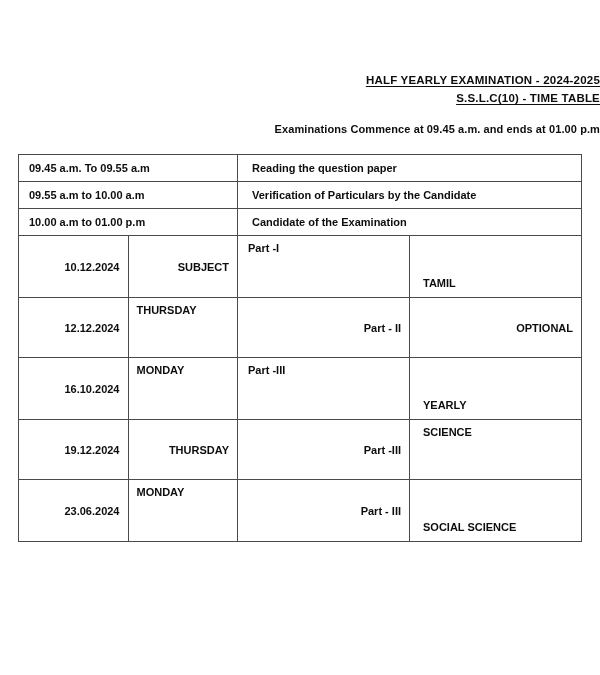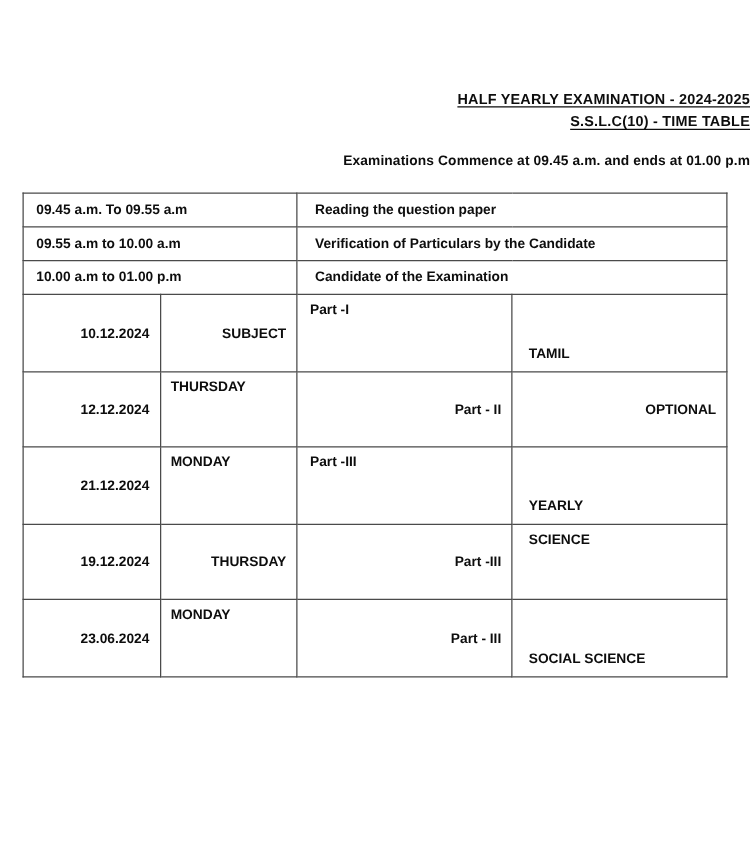--- a/index.html
+++ b/index.html
@@ -144,21 +144,21 @@
         <td class="c-part cell-part vt">Part -I</td>
         <td class="c-subject vb">TAMIL</td>
       </tr>
       <tr class="data-row">
         <td class="c-date vm">12.12.2024</td>
         <td class="c-day cell-day vt">THURSDAY</td>
         <td class="c-part cell-part vm">Part - II</td>
         <td class="c-subject vm">OPTIONAL</td>
       </tr>
       <tr class="data-row">
-        <td class="c-date vm">21.12.2024</td>
+        <td class="c-date vm">16.10.2024</td>
         <td class="c-day cell-day vt">MONDAY</td>
         <td class="c-part cell-part vt">Part -III</td>
         <td class="c-subject vb">YEARLY</td>
       </tr>
       <tr class="data-row">
         <td class="c-date vm">19.12.2024</td>
         <td class="c-day cell-day vm">THURSDAY</td>
         <td class="c-part cell-part vm">Part -III</td>
         <td class="c-subject vt">SCIENCE</td>
       </tr>

